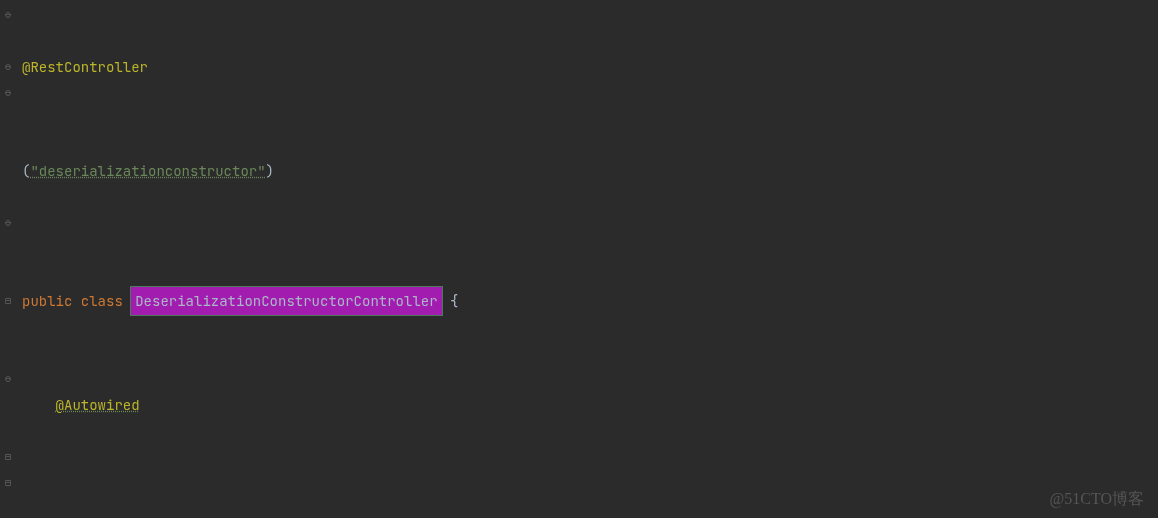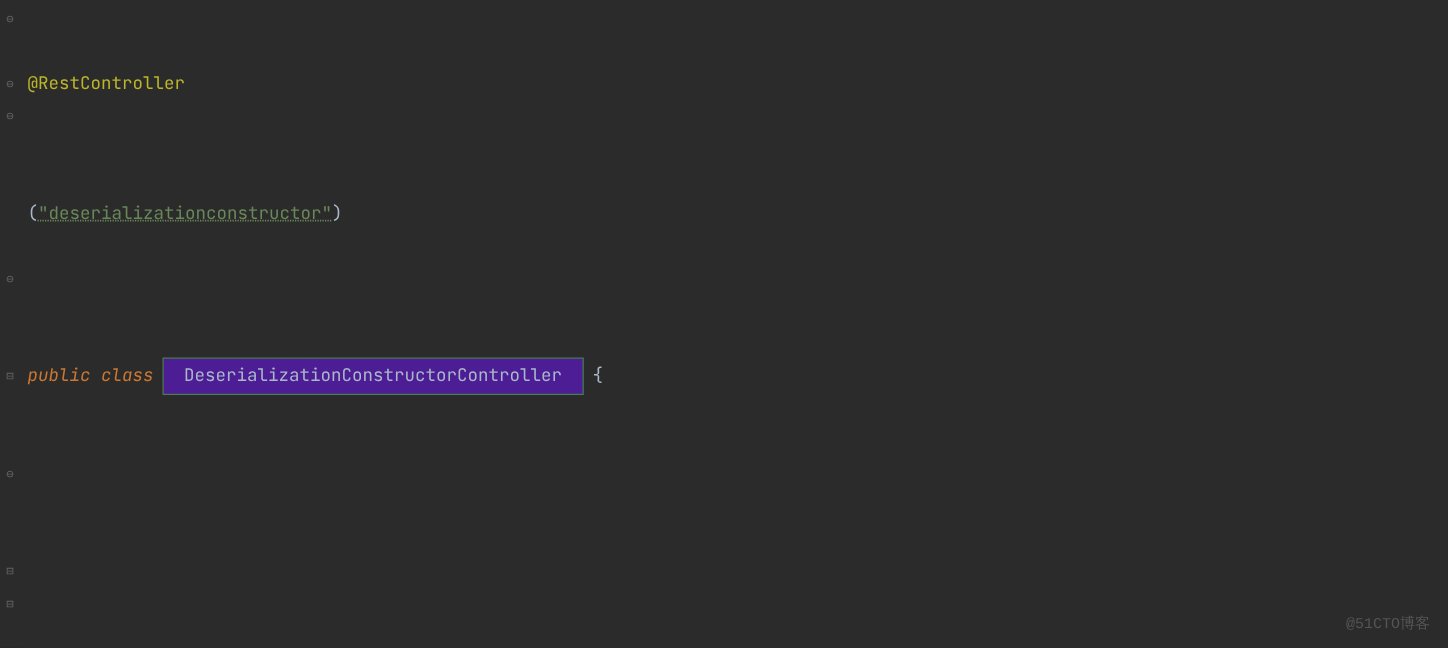--- a/index.html
+++ b/index.html
@@ -48,34 +48,34 @@
     }
     .line {
       height: 26px;
       display: flex;
       align-items: center;
       text-align: right;
     }
     .annotation { color: #bbb529; }
     .string { color: #6a8759; }
     .string-underline { text-decoration: underline; text-decoration-style: dotted; text-decoration-color: #6a8759; }
-    .keyword { color: #cc7832; font-style: italic; }
+    .keyword { color: #cc7832; }
     .classname { color: #a9b7c6; }
     .highlight-box {
-      background: #4c1d95;
+      background: #a21caf;
       outline: 1px solid #4d7a5c;
-      padding: 1px 16px;
+      padding: 1px 4px;
     }
     .watermark {
       position: absolute;
       bottom: 6px;
       right: 14px;
       color: #555;
-      font-size: 12px;
-      font-family: Liberation Mono, monospace;
+      font-size: 16px;
+      font-family: Liberation Serif, serif;
     }
     .brace { color: #a9b7c6; }
     .punct { color: #a9b7c6; }
   </style>
 </head>
 <body>
 
 <div class="editor">
   <div class="gutter">
     <div class="fold-icon">⊖</div>
@@ -100,20 +100,21 @@
   </div>
 
   <div class="code-area">
     <div class="line"><span class="annotation">@RestController</span></div>
 
     <div class="line"><span class="punct">(</span><span class="string string-underline">"deserializationconstructor"</span><span class="punct">)</span></div>
 
 
     <div class="line"><span class="keyword">public </span><span class="keyword">class </span><span class="classname highlight-box">DeserializationConstructorController</span><span class="brace"> {</span></div>
 
+    <div class="line"><span>    </span><span class="annotation string-underline">@Autowired</span></div>
 
     
 
     
 
     
 
     
 
     

